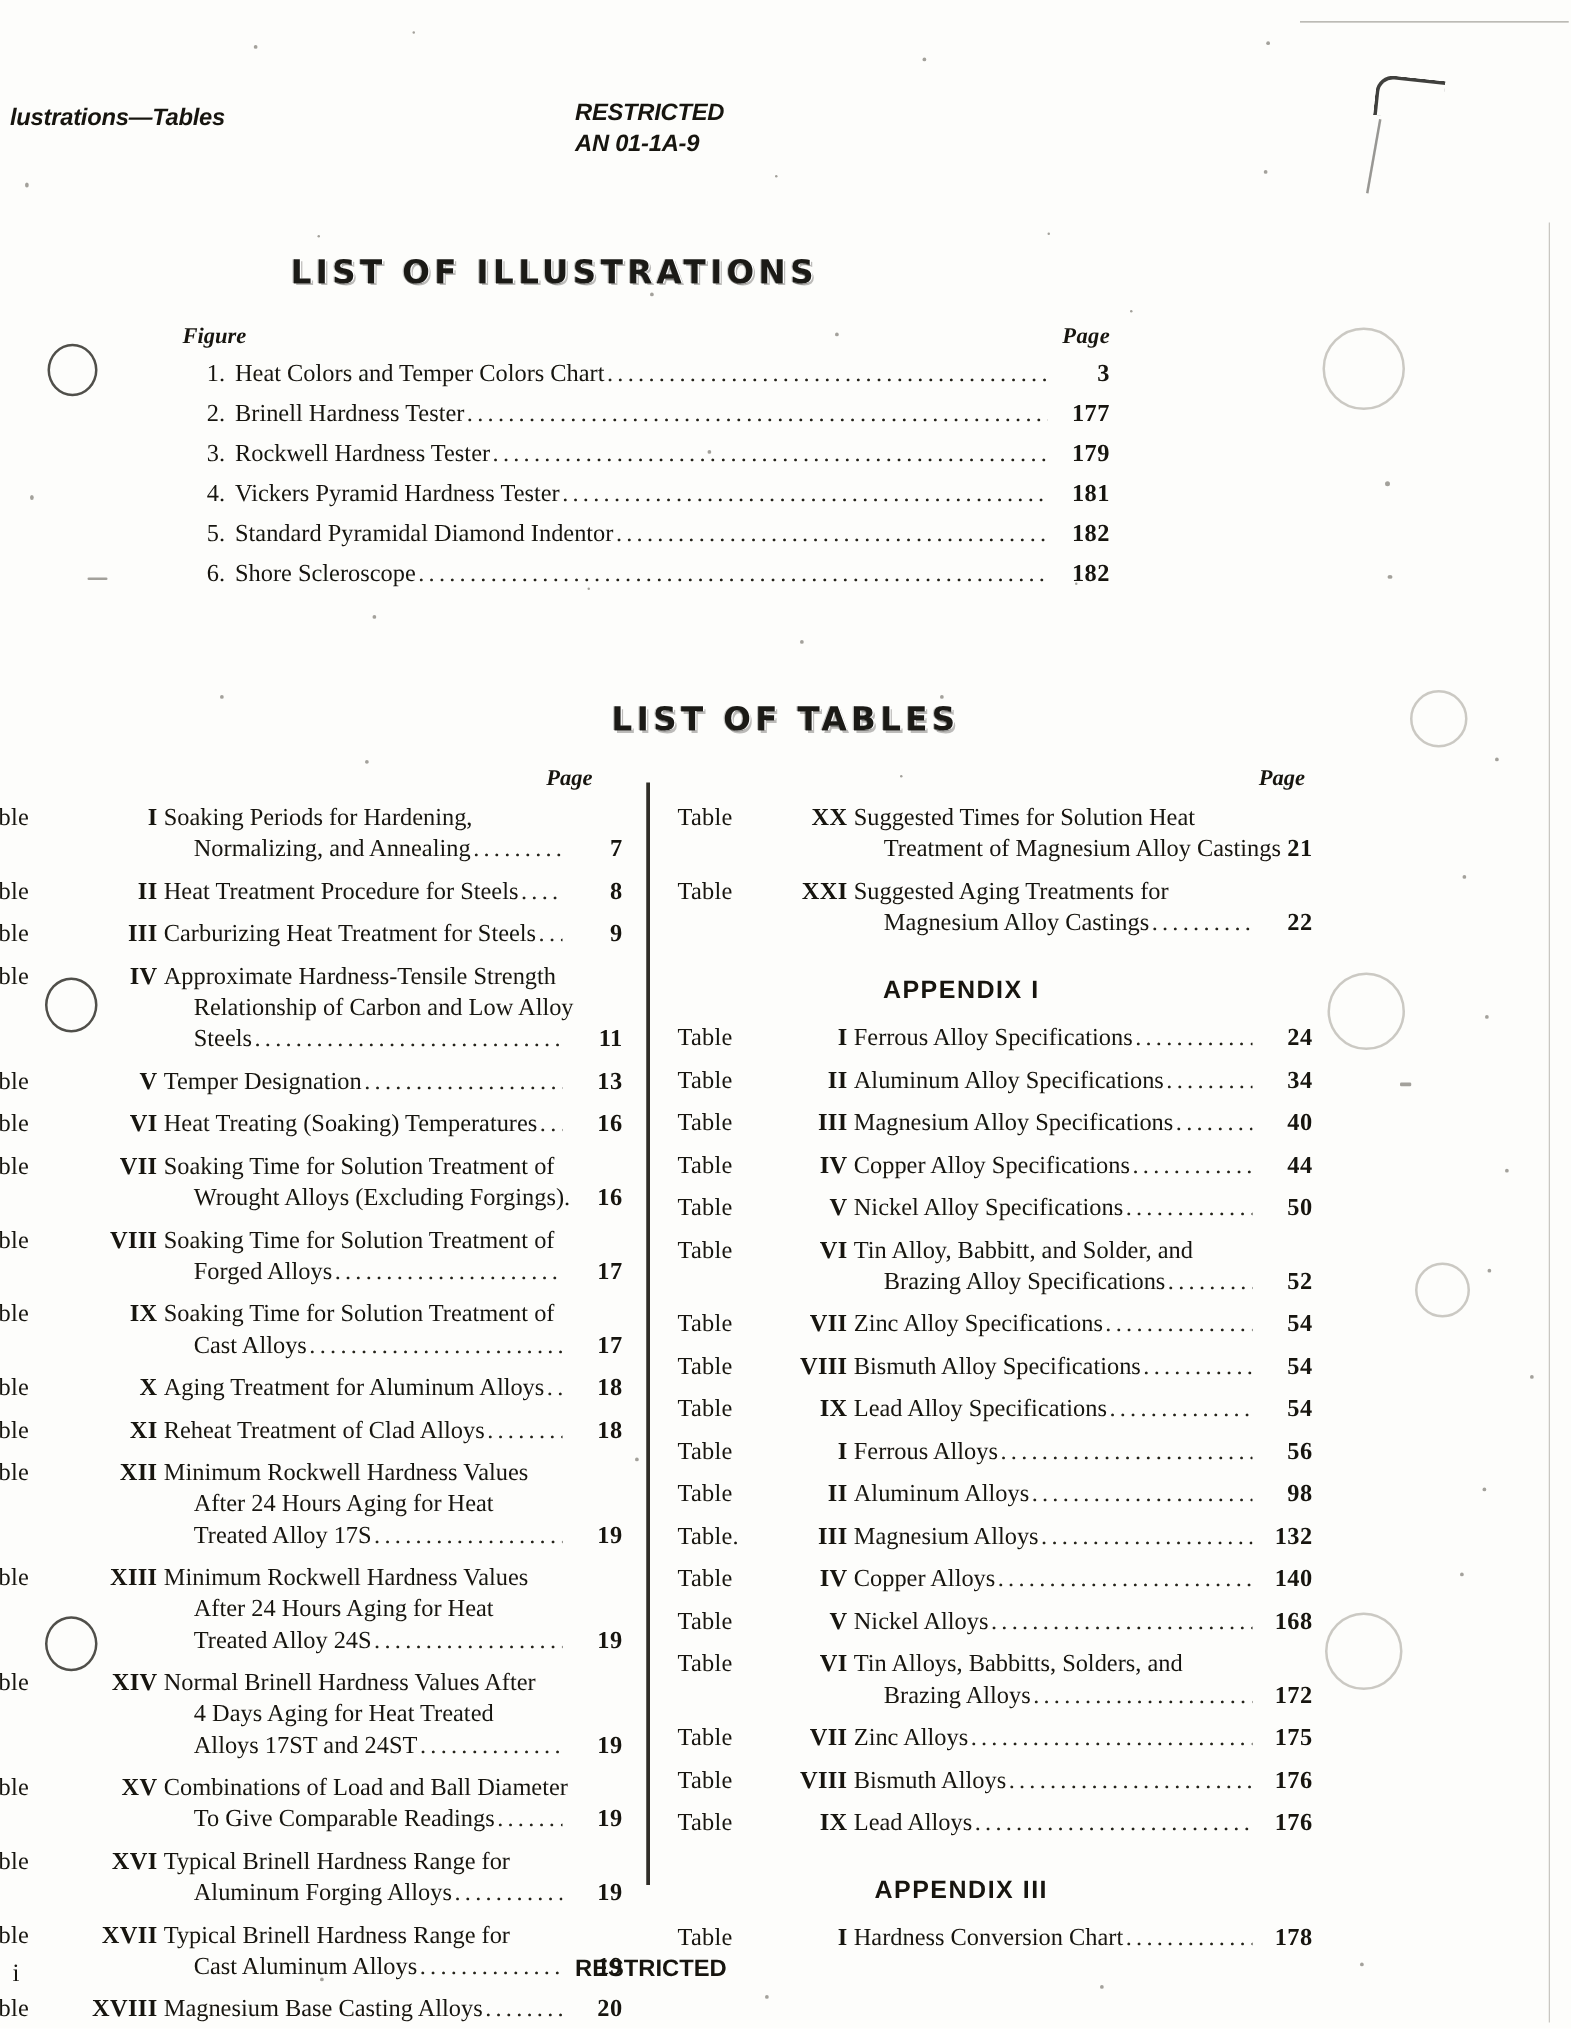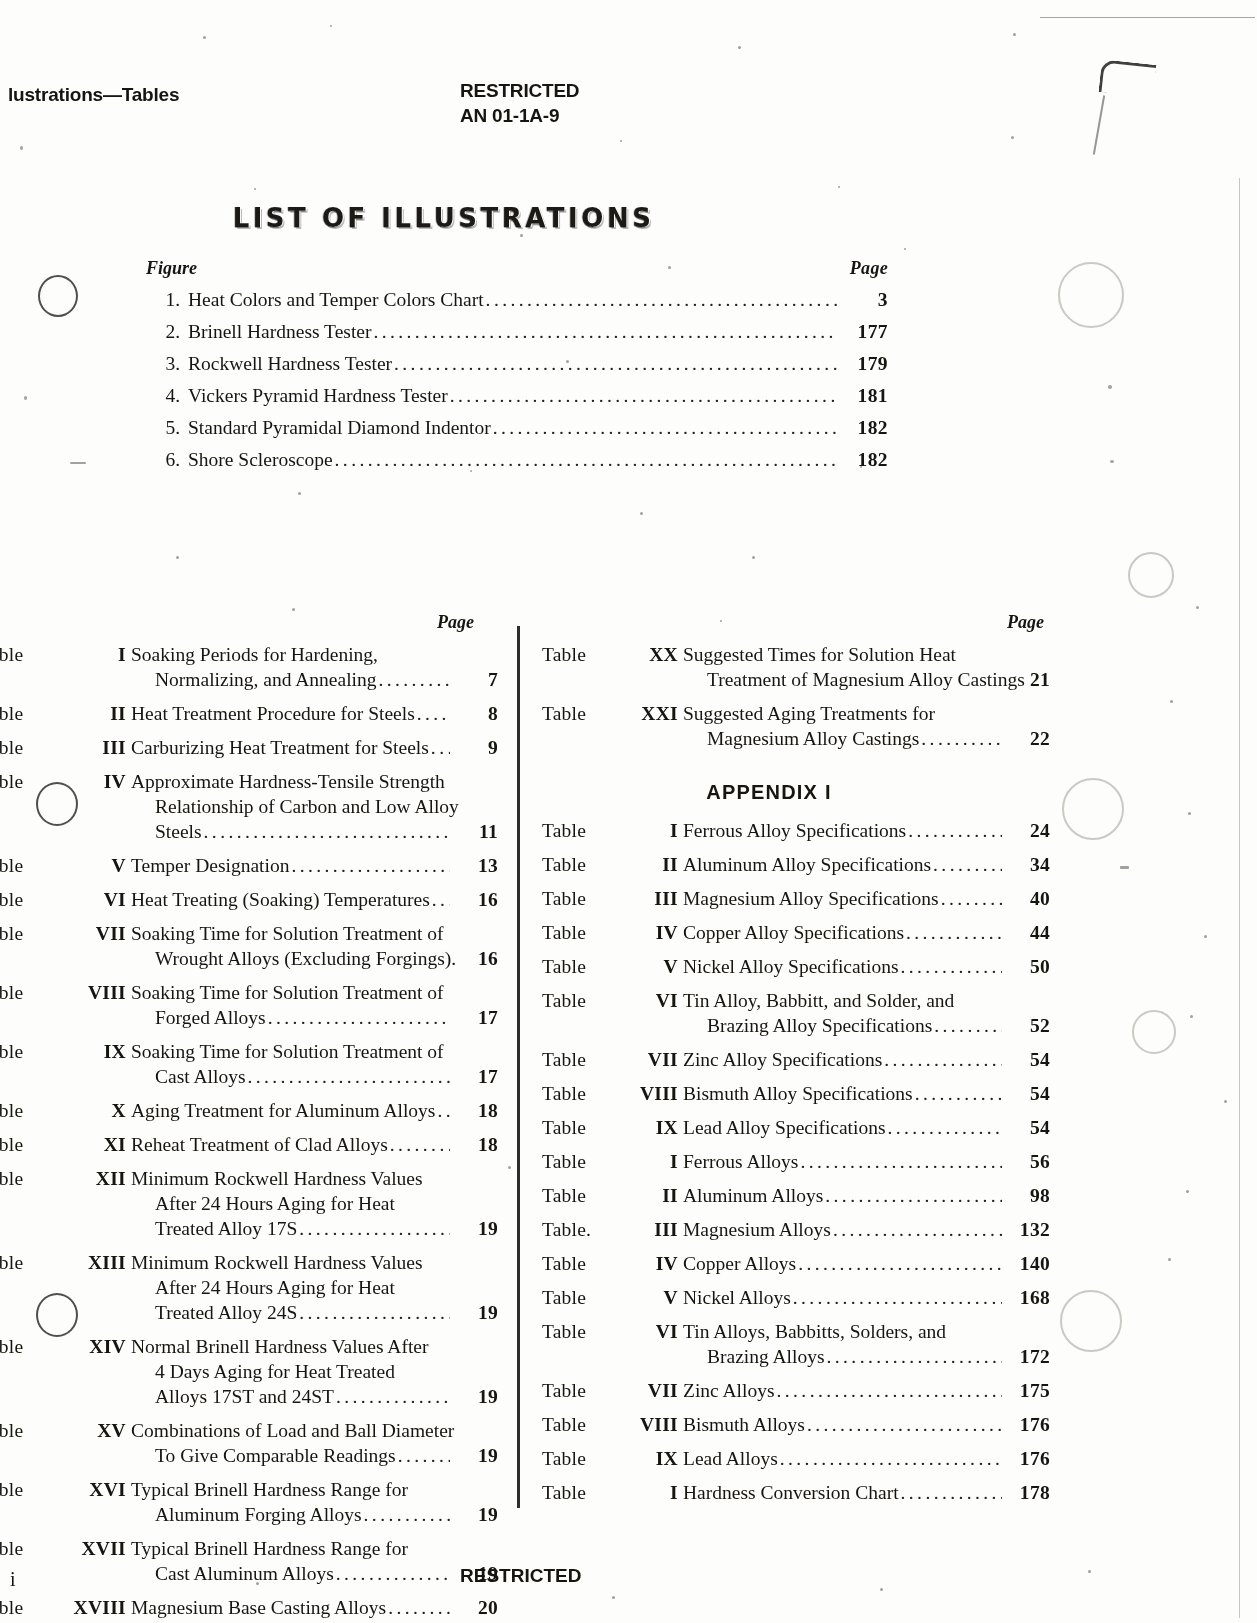--- a/index.html
+++ b/index.html
@@ -62,20 +62,21 @@
     background: #33312b; opacity: .5;
     transform: rotate(10deg);
   }
 
   
   .runhead {
     position: absolute;
     font-family: "Liberation Sans", "DejaVu Sans", sans-serif;
     font-weight: bold;
     letter-spacing: -0.2px;
+    font-style: italic;
   }
   .runhead-left { top: 84px; left: 8px; font-size: 19px; }
   .runhead-center { top: 78px; left: 460px; font-size: 19px; line-height: 25px; }
 
   
   .display-heading {
     position: absolute;
     width: 100%;
     text-align: center;
     font-family: "DejaVu Sans", "Liberation Sans", sans-serif;
@@ -348,20 +349,21 @@
         </div>
         <div class="illus-row">
           <span class="illus-num">6.</span>
           <span class="illus-title">Shore Scleroscope</span>
           <span class="leader">........................................................................................................................</span>
           <span class="illus-page">182</span>
         </div>
       </div>
   </div>
 
+  <div class="display-heading heading-tables">LIST OF TABLES</div>
 
   <div class="tables-zone">
     <div class="divider"></div>
 
     <div class="tcol tcol-left">
       <div class="page-head">Page</div>
       <div id="tleft-rows">
           <div class="t-entry">
             <div class="t-label">able</div>
             <div class="t-num">I</div>
@@ -932,20 +934,21 @@
             <div class="t-body">
               <div class="t-line">
                 <span class="t-text">Lead Alloys</span>
                 <span class="leader">........................................................................................................................</span>
               </div>
             </div>
             <div style="display: flex; flex-direction: column; justify-content: flex-end;">
               <div class="t-pg">176</div>
             </div>
           </div>
+          <div class="appendix-head">APPENDIX III</div>
           <div class="t-entry">
             <div class="t-label">Table</div>
             <div class="t-num">I</div>
             <div class="t-body">
               <div class="t-line">
                 <span class="t-text">Hardness Conversion Chart</span>
                 <span class="leader">........................................................................................................................</span>
               </div>
             </div>
             <div style="display: flex; flex-direction: column; justify-content: flex-end;">

